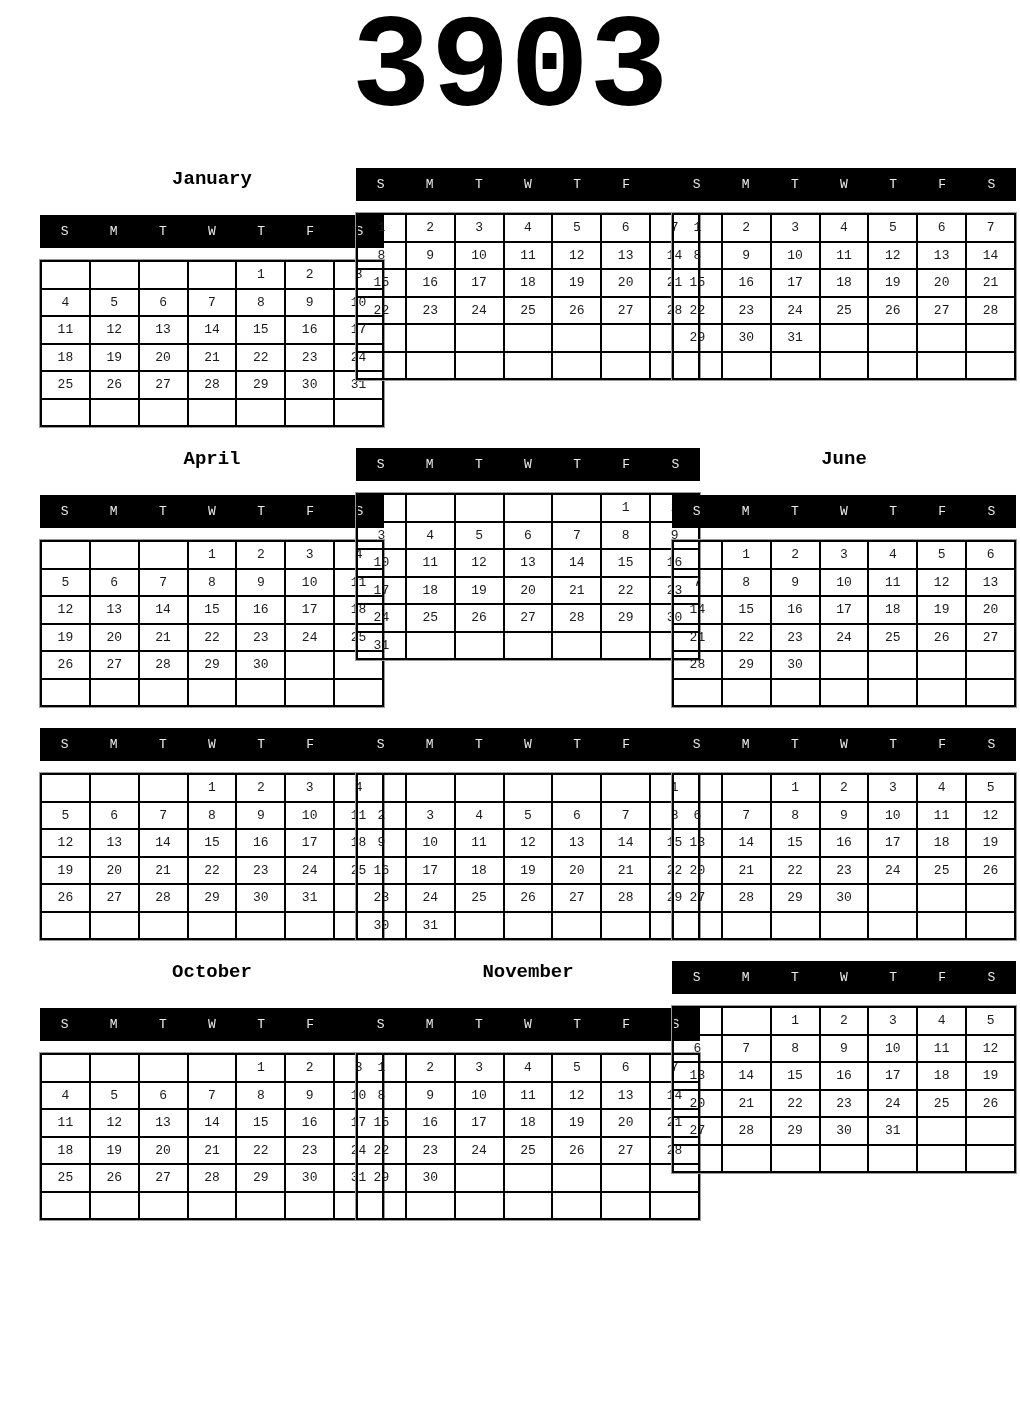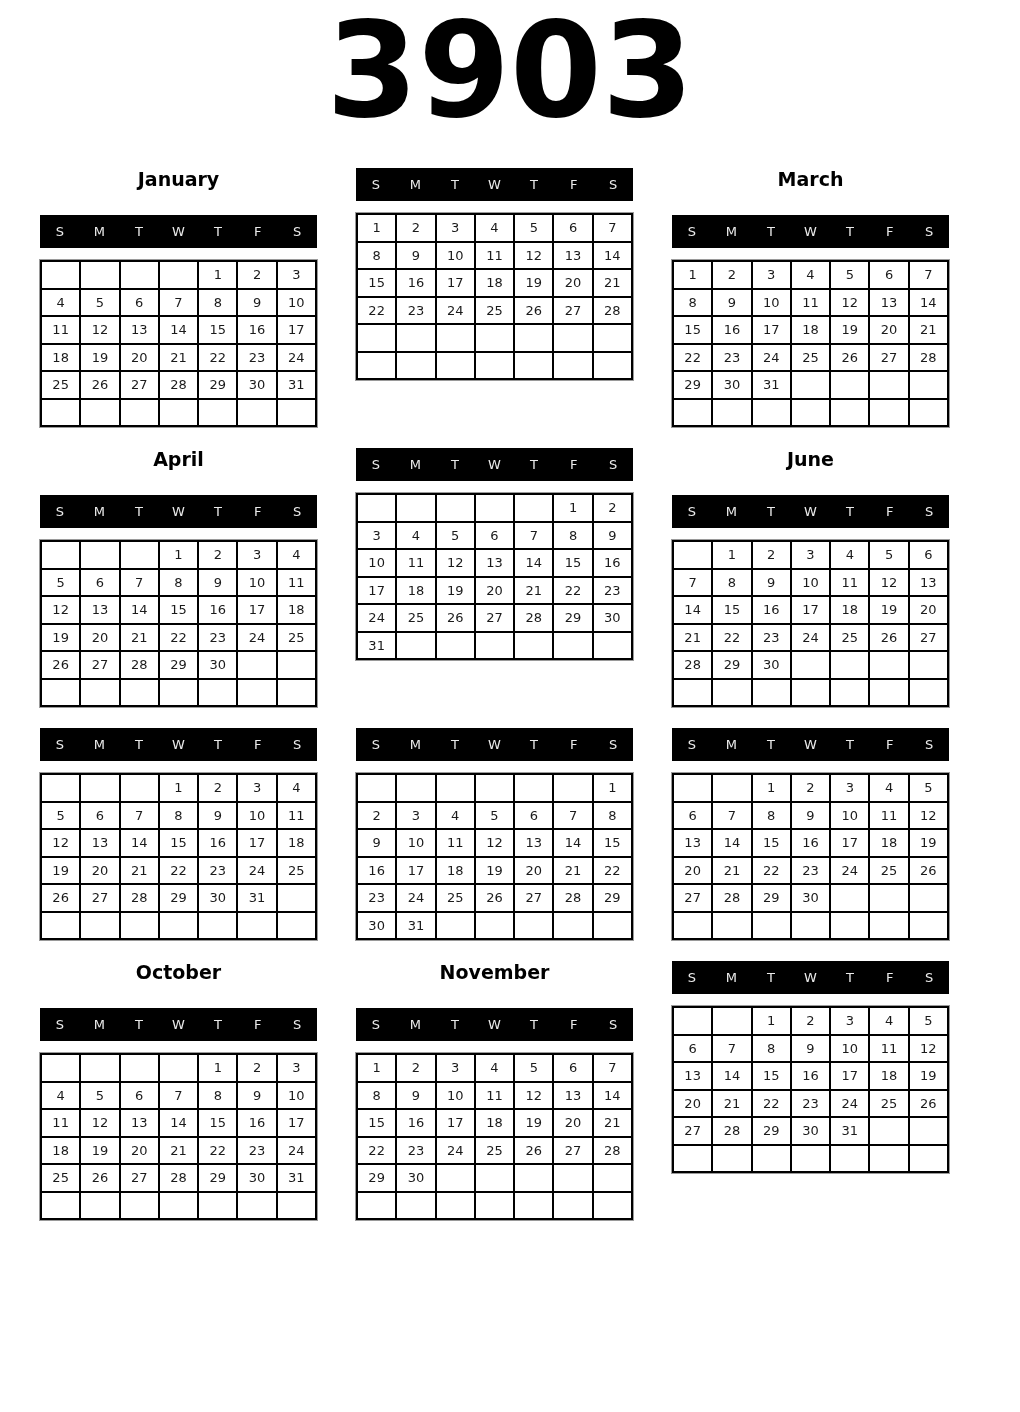--- a/index.html
+++ b/index.html
@@ -9,40 +9,41 @@
     width: 1020px;
     height: 1412px;
     font-family: "DejaVu Sans", sans-serif;
     color: #111111;
   }
   .page {
     width: 1020px;
     height: 1412px;
     overflow: hidden;
     background: #ffffff;
+    font-family: Liberation Mono, monospace;
   }
   .year-title {
     text-align: center;
     font-size: 132px;
     font-weight: bold;
     line-height: 1.0;
     margin: 4px 0 0 0;
     letter-spacing: 0px;
     color: #000000;
   }
   .months {
     display: grid;
     grid-template-columns: repeat(3, 300px);
     column-gap: 16px;
     row-gap: 21px;
     padding-left: 40px;
     margin-top: 32px;
   }
   .month {
-    width: 277px;
+    width: 344px;
   }
   .month-name {
     text-align: center;
     font-size: 19px;
     font-weight: bold;
     color: #000000;
     margin: 0 0 25px 0;
     line-height: 22px;
   }
   .weekday-bar {
@@ -217,21 +218,20 @@
               <td></td>
               <td></td>
               <td></td>
               <td></td>
             </tr>
           </tbody>
     </table>
   </div>
 
   <div class="month">
-    <div class="month-name">March</div>
     <div class="weekday-bar">
           <div class="wd">S</div>
           <div class="wd">M</div>
           <div class="wd">T</div>
           <div class="wd">W</div>
           <div class="wd">T</div>
           <div class="wd">F</div>
           <div class="wd">S</div>
         </div>
     <table class="date-grid">

